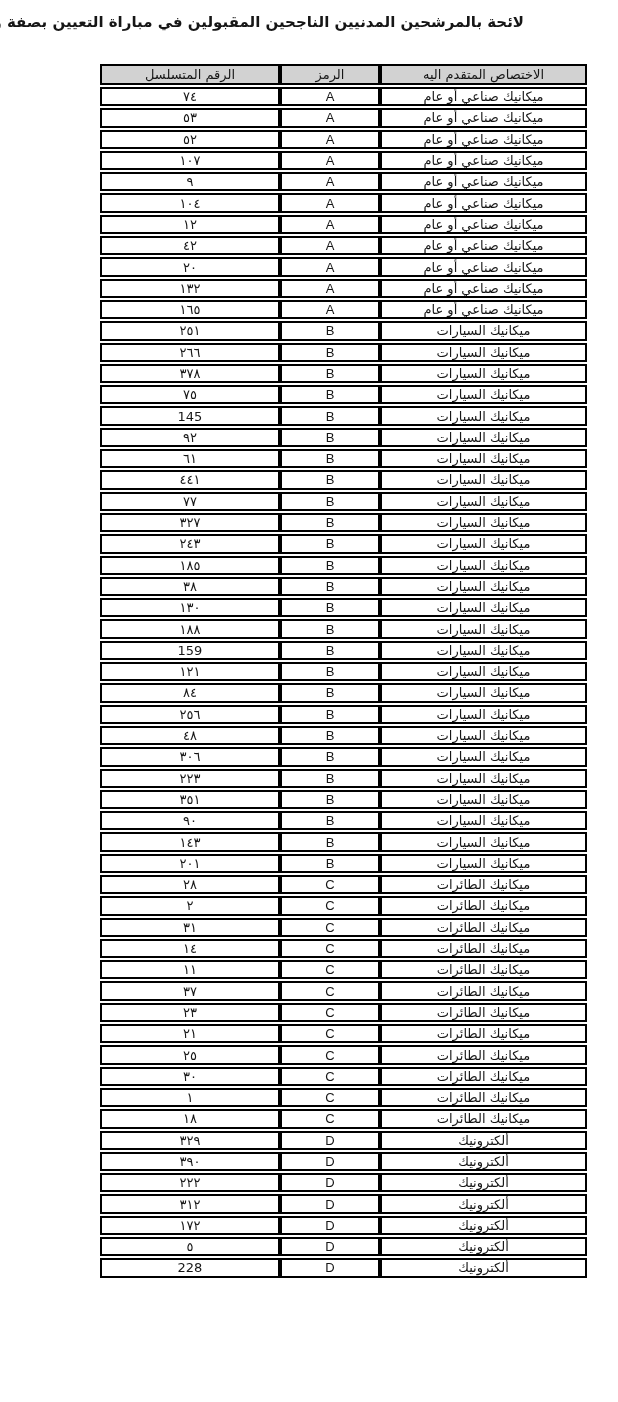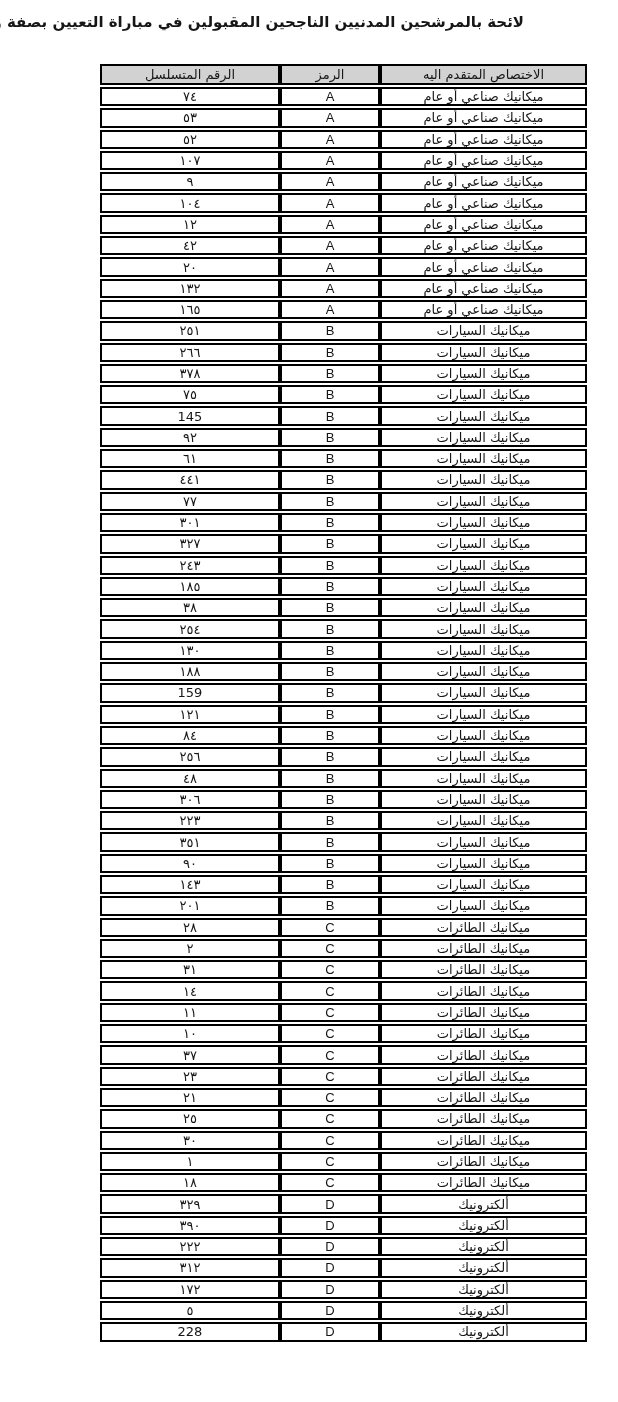--- a/index.html
+++ b/index.html
@@ -194,25 +194,20 @@
         <td class="c-code">B</td>
         <td class="c-spec">ميكانيك السيارات</td>
       </tr>
 
       <tr>
         <td class="c-serial">٧٧</td>
         <td class="c-code">B</td>
         <td class="c-spec">ميكانيك السيارات</td>
       </tr>
 
-      <tr>
-        <td class="c-serial">٣٠١</td>
-        <td class="c-code">B</td>
-        <td class="c-spec">ميكانيك السيارات</td>
-      </tr>
 
       <tr>
         <td class="c-serial">٣٢٧</td>
         <td class="c-code">B</td>
         <td class="c-spec">ميكانيك السيارات</td>
       </tr>
 
       <tr>
         <td class="c-serial">٢٤٣</td>
         <td class="c-code">B</td>
@@ -224,25 +219,20 @@
         <td class="c-code">B</td>
         <td class="c-spec">ميكانيك السيارات</td>
       </tr>
 
       <tr>
         <td class="c-serial">٣٨</td>
         <td class="c-code">B</td>
         <td class="c-spec">ميكانيك السيارات</td>
       </tr>
 
-      <tr>
-        <td class="c-serial">٢٥٤</td>
-        <td class="c-code">B</td>
-        <td class="c-spec">ميكانيك السيارات</td>
-      </tr>
 
       <tr>
         <td class="c-serial">١٣٠</td>
         <td class="c-code">B</td>
         <td class="c-spec">ميكانيك السيارات</td>
       </tr>
 
       <tr>
         <td class="c-serial">١٨٨</td>
         <td class="c-code">B</td>
@@ -339,25 +329,20 @@
         <td class="c-code">C</td>
         <td class="c-spec">ميكانيك الطائرات</td>
       </tr>
 
       <tr>
         <td class="c-serial">١١</td>
         <td class="c-code">C</td>
         <td class="c-spec">ميكانيك الطائرات</td>
       </tr>
 
-      <tr>
-        <td class="c-serial">١٠</td>
-        <td class="c-code">C</td>
-        <td class="c-spec">ميكانيك الطائرات</td>
-      </tr>
 
       <tr>
         <td class="c-serial">٣٧</td>
         <td class="c-code">C</td>
         <td class="c-spec">ميكانيك الطائرات</td>
       </tr>
 
       <tr>
         <td class="c-serial">٢٣</td>
         <td class="c-code">C</td>

